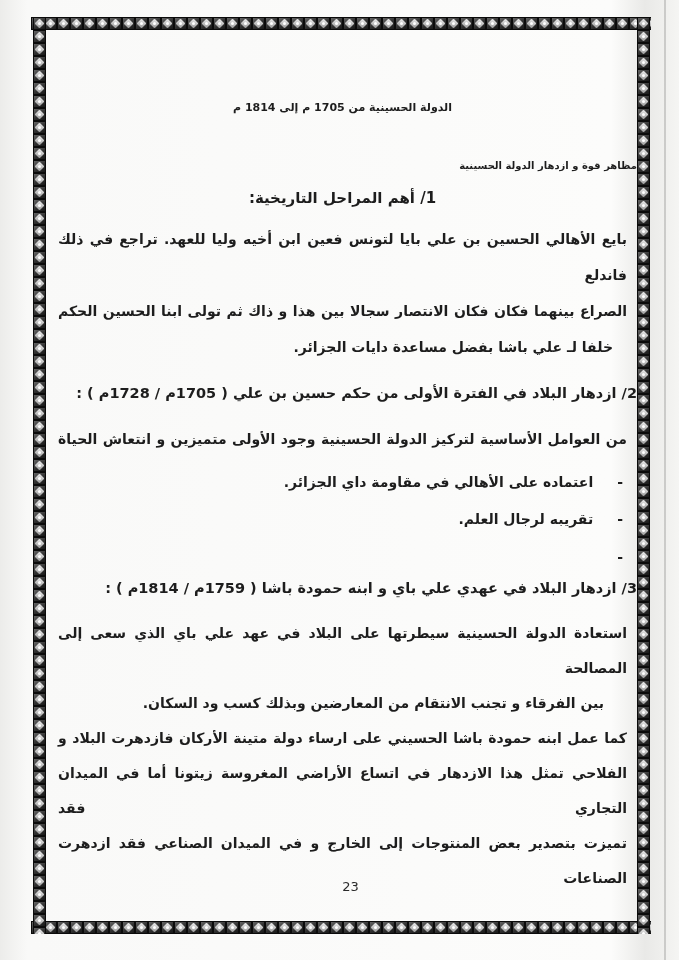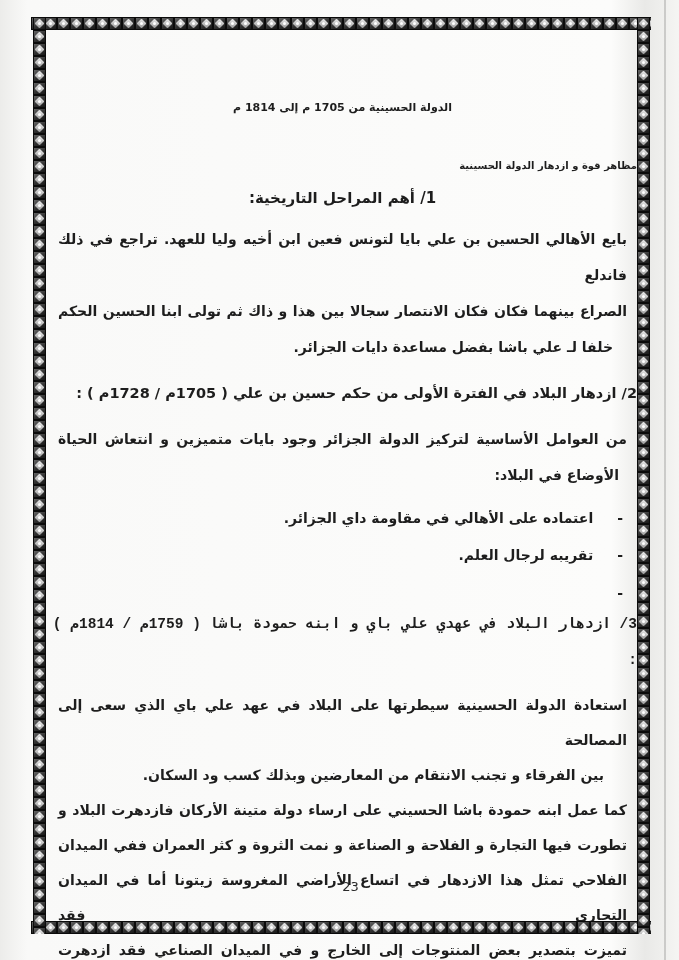--- a/index.html
+++ b/index.html
@@ -32,21 +32,21 @@
   .para{margin:10px;}
   .para.p1{margin-top:12px;}
   .line{font-size:14px;line-height:36px;}
   .para.p3 .line{line-height:35px;}
   .line.stretch{text-align:justify;text-align-last:justify;}
   .line.end{text-align:right;}
   .ind14{padding-right:14px;}
   .ind8{padding-right:8px;}
   .ind10{padding-right:23px;}
   .h2{font-size:14.5px;line-height:36px;text-align:right;}
-  .h2.tight{margin-top:-6px;font-family:Liberation Mono, monospace;}
+  .h2.tight{margin-top:-6px;}
   .bullets{margin-top:-4px;}
   .bullet{height:37.5px;display:flex;flex-direction:row;align-items:center;
     padding-right:14px;gap:24px;font-size:14px;}
   .dash{flex:0 0 auto;}
   .pagenum{position:absolute;left:16px;right:0;bottom:40px;text-align:center;
     font-size:13px;font-weight:normal;color:#2a2a2a;}
 </style>
 </head>
 <body>
 
@@ -309,22 +309,21 @@
 
     <div class="para p1">
       <div class="line stretch">بايع الأهالي الحسين بن علي بايا لتونس فعين ابن أخيه وليا للعهد. تراجع في ذلك فاندلع</div>
       <div class="line stretch">الصراع بينهما فكان فكان الانتصار سجالا بين هذا و ذاك ثم تولى ابنا الحسين الحكم</div>
       <div class="line end ind14">خلفا لـ علي باشا بفضل مساعدة دايات الجزائر.</div>
     </div>
 
     <div class="h2">2/ ازدهار البلاد في الفترة الأولى من حكم حسين بن علي ( 1705م / 1728م ) :</div>
 
     <div class="para p2">
-      <div class="line stretch">من العوامل الأساسية لتركيز الدولة الجزائر وجود بايات متميزين و انتعاش الحياة</div>
-      <div class="line end ind8">الأوضاع في البلاد:</div>
+      <div class="line stretch">من العوامل الأساسية لتركيز الدولة الحسينية وجود الأولى متميزين و انتعاش الحياة</div>
     </div>
 
     <div class="bullets">
       <div class="bullet">
         <span class="dash">-</span>
         <span class="btext">اعتماده على الأهالي في مقاومة داي الجزائر.</span>
       </div>
       <div class="bullet">
         <span class="dash">-</span>
         <span class="btext">تقريبه لرجال العلم.</span>
@@ -333,21 +332,20 @@
         <span class="dash">-</span>
       </div>
     </div>
 
     <div class="h2 tight">3/ ازدهار البلاد في عهدي علي باي و ابنه حمودة باشا ( 1759م / 1814م ) :</div>
 
     <div class="para p3">
       <div class="line stretch">استعادة الدولة الحسينية سيطرتها على البلاد في عهد علي باي الذي سعى إلى المصالحة</div>
       <div class="line end ind10">بين الفرقاء و تجنب الانتقام من المعارضين وبذلك كسب ود السكان.</div>
       <div class="line stretch">كما عمل ابنه حمودة باشا الحسيني على ارساء دولة متينة الأركان فازدهرت البلاد و</div>
-      <div class="line stretch">تطورت فيها التجارة و الفلاحة و الصناعة و نمت الثروة و كثر العمران ففي الميدان</div>
       <div class="line stretch">الفلاحي تمثل هذا الازدهار في اتساع الأراضي المغروسة زيتونا أما في الميدان التجاري فقد</div>
       <div class="line stretch">تميزت بتصدير بعض المنتوجات إلى الخارج و في الميدان الصناعي فقد ازدهرت الصناعات</div>
 
     </div>
 
     <div class="pagenum">23</div>
 
   </div>
 </div>
 

